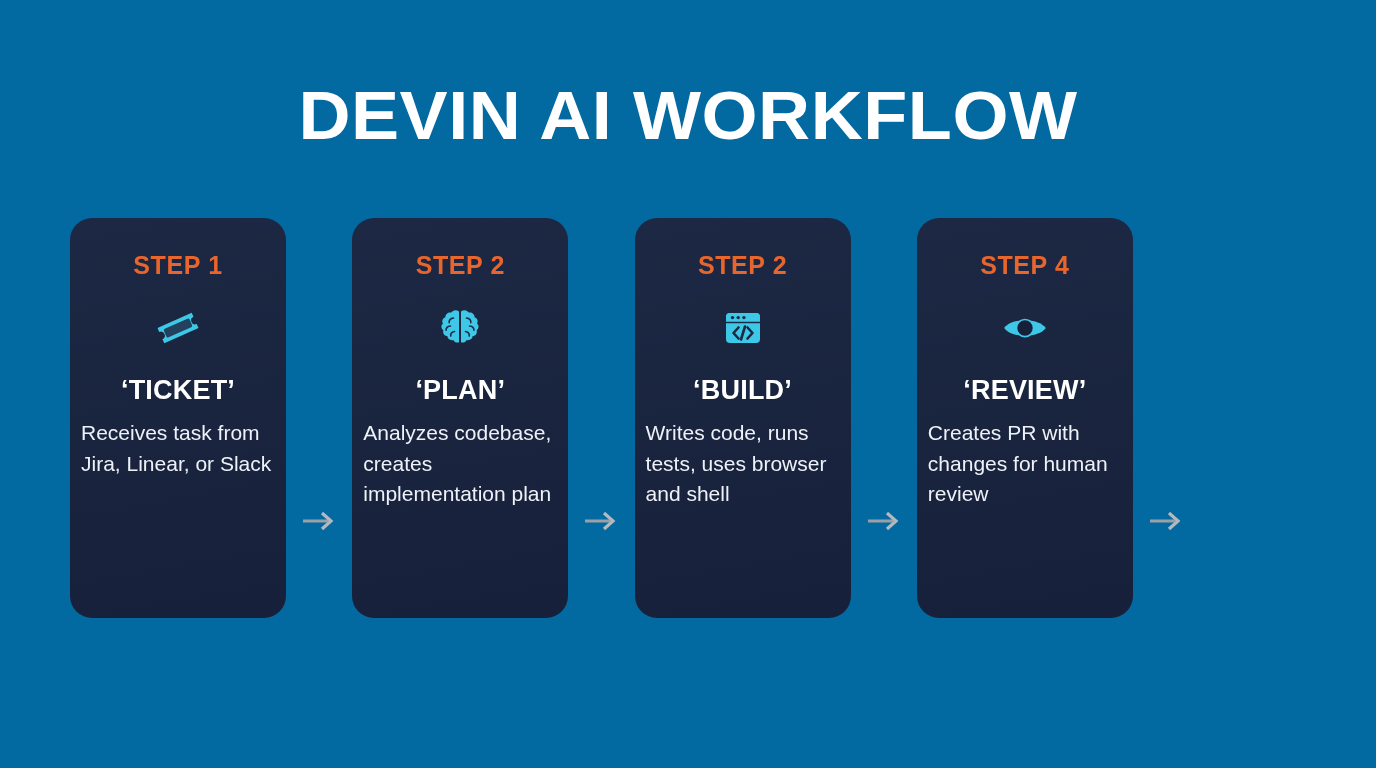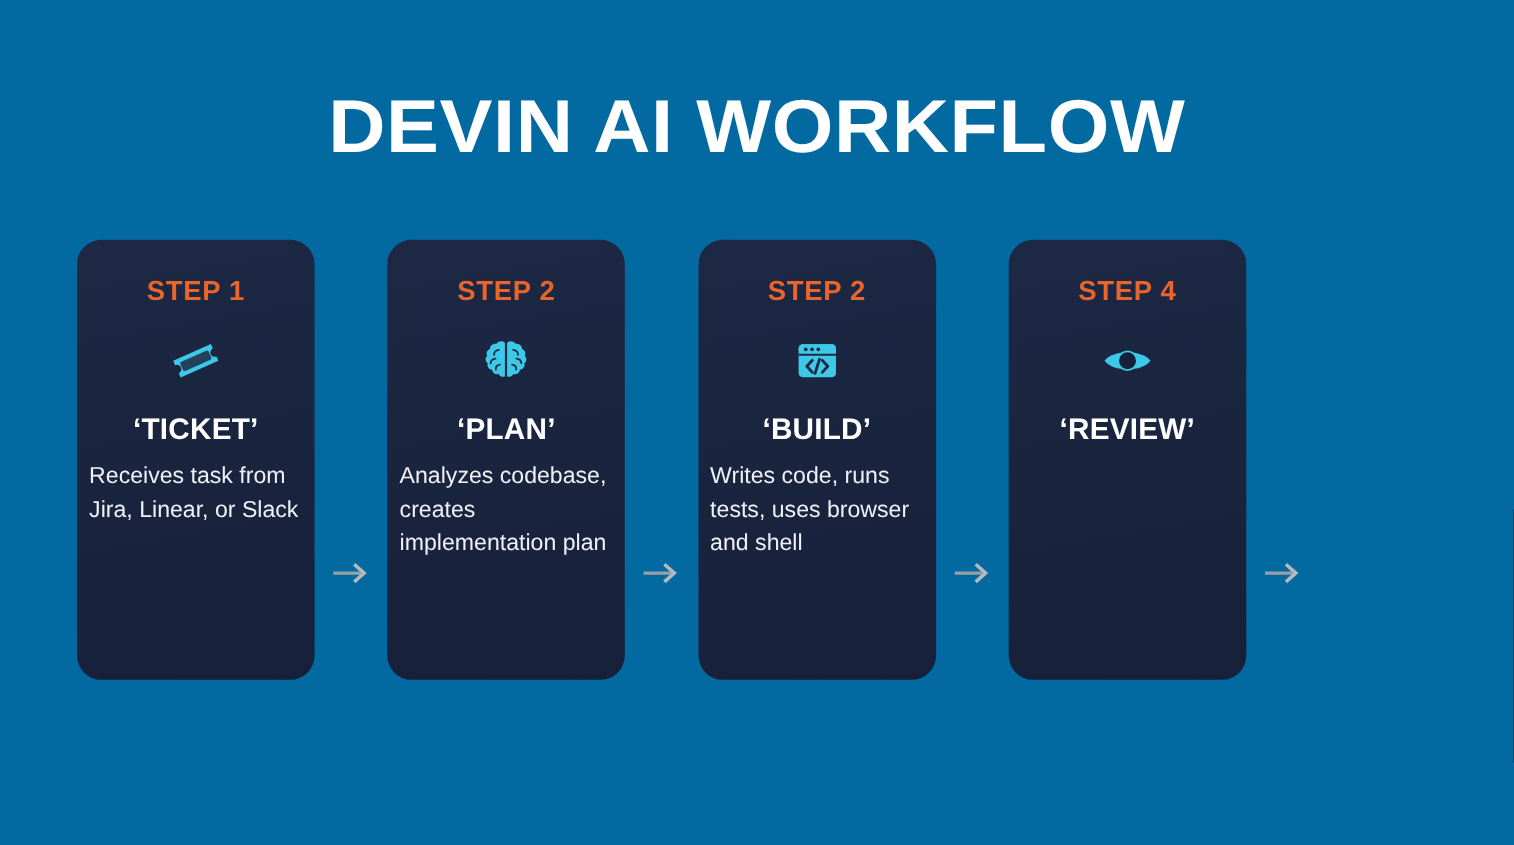--- a/index.html
+++ b/index.html
@@ -204,20 +204,21 @@
       <div class="step-label">STEP 4</div>
       <div class="icon-wrap">
         <svg width="50" height="50" viewBox="0 0 48 48" aria-hidden="true">
           <path d="M4 24 C11 14, 37 14, 44 24 C37 34, 11 34, 4 24 Z" fill="#3ec8e8"></path>
           <circle cx="24" cy="24" r="8.2" fill="#17203a"></circle>
           <path d="M24 15.8 a8.2 8.2 0 0 1 0 16.4 a6.2 6.2 0 0 0 0 -16.4 Z" fill="#3ec8e8" opacity="0.95"></path>
           <circle cx="24" cy="24" r="8.2" fill="none" stroke="#3ec8e8" stroke-width="1.6"></circle>
         </svg>
       </div>
       <div class="card-title">‘REVIEW’</div>
+      <div class="card-desc">Creates PR with changes for human review</div>
     </div>
 
     <div class="connector">
       <svg width="34" height="22" viewBox="0 0 34 22" aria-hidden="true">
         <path d="M1 11 H26" stroke="#9aa0a6" stroke-width="3" fill="none"></path>
         <path d="M20 3 L29 11 L20 19" stroke="#b4b9be" stroke-width="3.2" fill="none"></path>
       </svg>
     </div>
 
 

